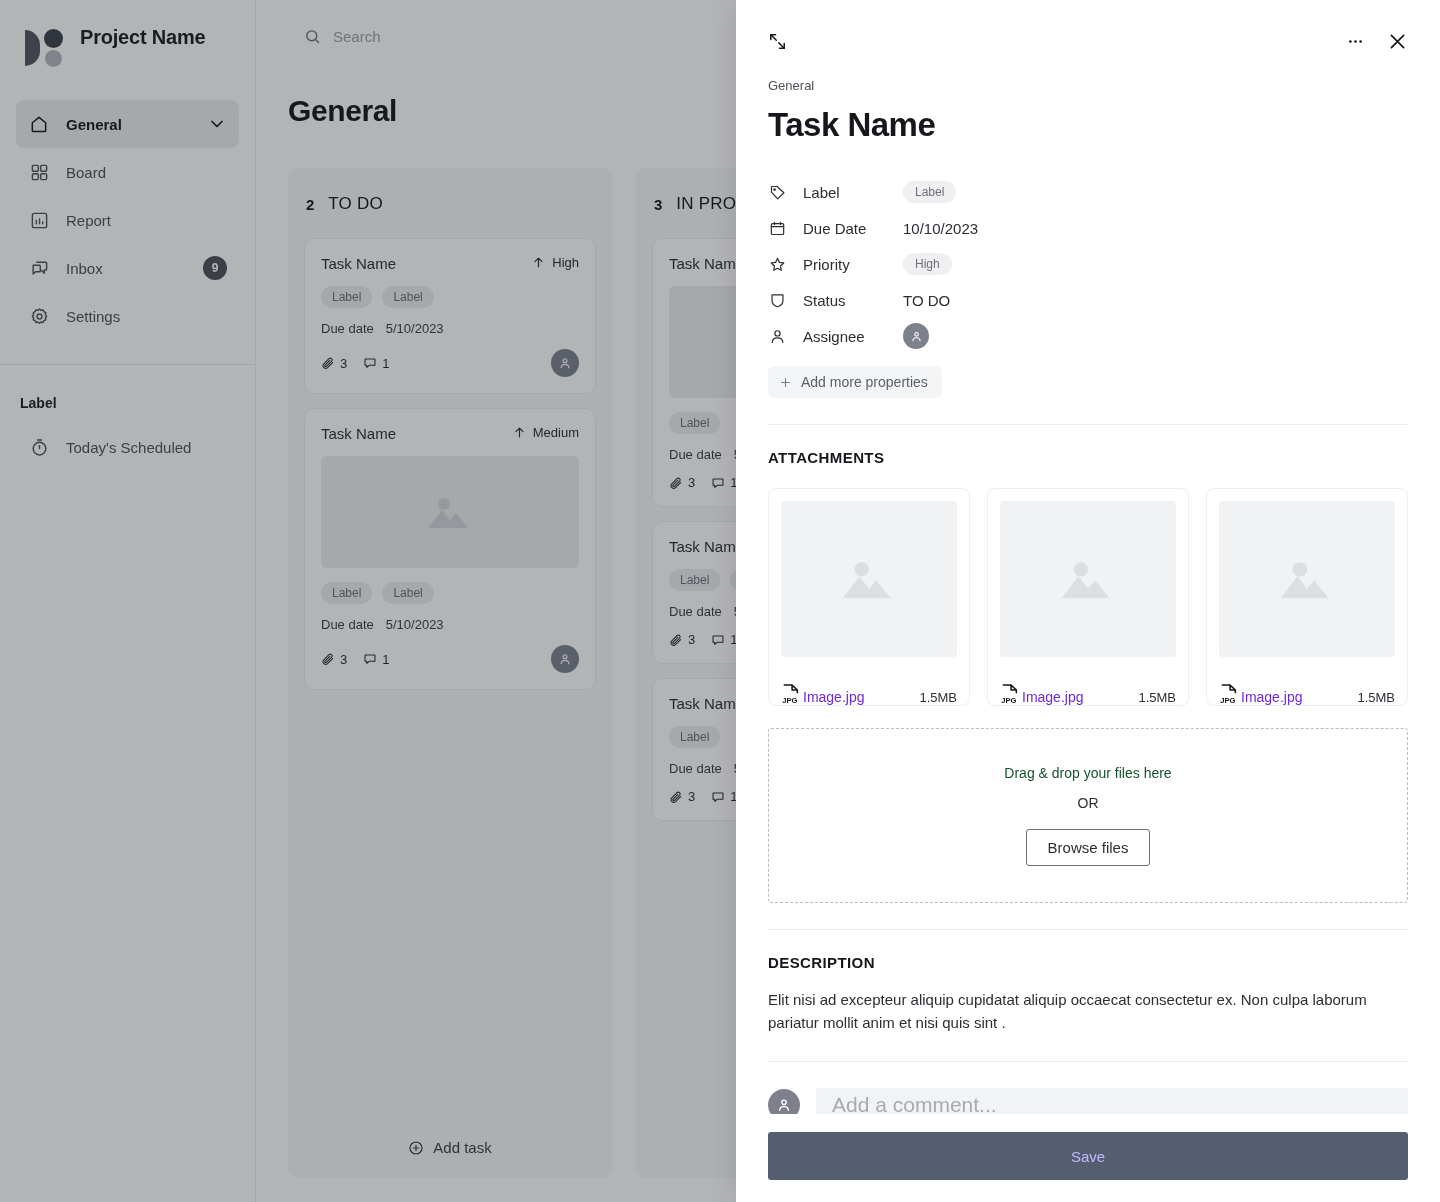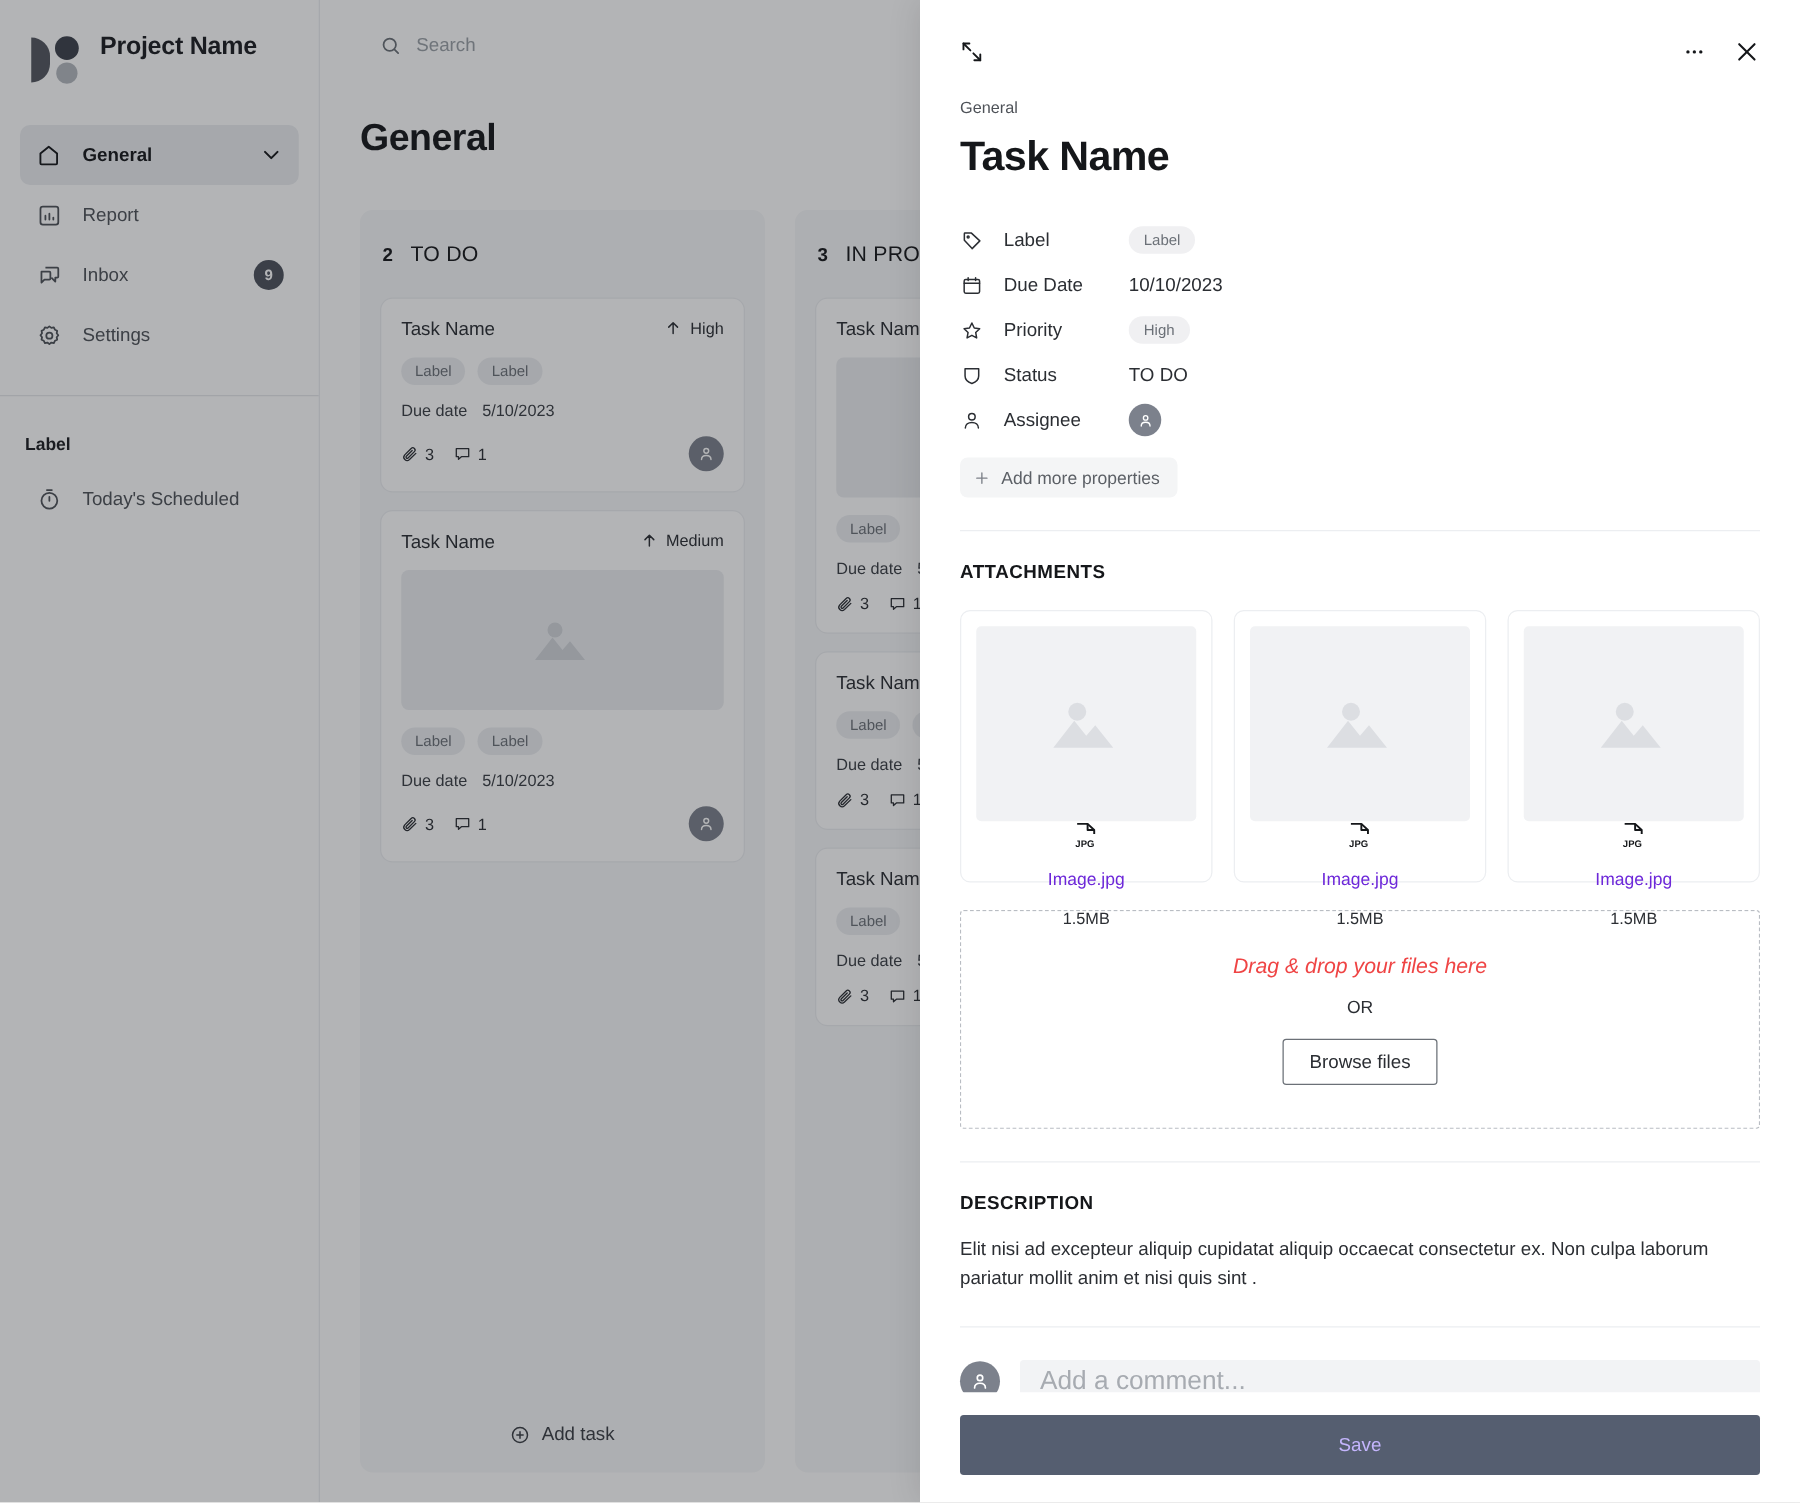--- a/index.html
+++ b/index.html
@@ -111,30 +111,30 @@
     background: #f4f5f6; border-radius: 6px; padding: 8px 14px 8px 11px;
     font-size: 14px; color: #5c6066; cursor: pointer;
   }
 
   .hr { height: 1px; background: #eceef1; margin: 26px 0 0 0; }
   .sec-title { font-size: 15px; font-weight: 700; color: #15171a; letter-spacing: 0.4px; margin-top: 24px; }
 
   .att-grid { display: flex; gap: 17px; margin-top: 22px; }
   .att-card { flex: 1; border: 1px solid #eceef1; border-radius: 8px; padding: 12px 12px 0 12px; }
   .att-thumb { height: 156px; background: #f1f2f4; border-radius: 4px; display: flex; align-items: center; justify-content: center; }
-  .att-foot { display: flex; align-items: center; gap: 16px; height: 48px; flex-direction: column; }
+  .att-foot { display: flex; align-items: flex-end; gap: 2px; height: 48px; }
   .att-name { font-size: 14px; color: #6d28d9; flex: 1; }
   .att-size { font-size: 13px; color: #2b2e33; }
   .jpg-ic { width: 20px; height: 22px; flex: 0 0 20px; }
 
   .dropzone {
     margin-top: 22px; border: 1px dashed #b9bdc3; border-radius: 3px;
     height: 175px; display: flex; flex-direction: column; align-items: center; justify-content: center; gap: 8px;
   }
-  .dz-line1 { font-size: 17px; color: #ef4444; font-style: italic; }
+  .dz-line1 { font-size: 14px; color: #14532d; }
   .dz-or { font-size: 14px; color: #2b2e33; margin-top: 6px; }
   .dz-btn { margin-top: 10px; border: 1px solid #6b7077; border-radius: 3px; padding: 9px 21px; font-size: 15px; color: #2b2e33; cursor: pointer; background: #fff; }
 
   .desc-text { font-size: 15px; line-height: 1.52; color: #2b2e33; margin-top: 18px; max-width: 610px; }
 
   .comment-row { display: flex; align-items: center; gap: 16px; margin-top: 26px; }
   .av-lg { width: 32px; height: 32px; border-radius: 50%; background: #7c818c; display: flex; align-items: center; justify-content: center; flex: 0 0 32px; }
   .comment-input { flex: 1; height: 34px; background: #f2f3f5; border-radius: 3px; display: flex; align-items: center; padding: 0 16px; font-size: 21px; color: #a7abb1; }
 
   .panel-foot { padding: 18px 32px 22px 32px; background: #fff; }
@@ -169,20 +169,31 @@
               </svg>
           </span>
           <span class="nv-label">General</span>
           <span>
             <svg width="20" height="20" viewBox="0 0 24 24" fill="none" stroke="#15171a" stroke-width="2" stroke-linecap="round" stroke-linejoin="round">
                 <path d="m6 9 6 6 6-6"></path>
               </svg>
           </span>
         </div>
 
+        <div class="nav-item">
+          <span class="nv-icon">
+            <svg width="19" height="19" viewBox="0 0 24 24" fill="none" stroke="#4e5258" stroke-width="1.8">
+                <rect x="3" y="3" width="7.5" height="7.5" rx="1.4"></rect>
+                <rect x="13.5" y="3" width="7.5" height="7.5" rx="1.4"></rect>
+                <rect x="3" y="13.5" width="7.5" height="7.5" rx="1.4"></rect>
+                <rect x="13.5" y="13.5" width="7.5" height="7.5" rx="1.4"></rect>
+              </svg>
+          </span>
+          <span class="nv-label">Board</span>
+        </div>
 
         <div class="nav-item">
           <span class="nv-icon">
             <svg width="19" height="19" viewBox="0 0 24 24" fill="none" stroke="#4e5258" stroke-width="1.8" stroke-linecap="round">
                 <rect x="3" y="3" width="18" height="18" rx="2.4"></rect>
                 <path d="M8 16v-4M12 16v-6M16 16v-2"></path>
               </svg>
           </span>
           <span class="nv-label">Report</span>
         </div>

